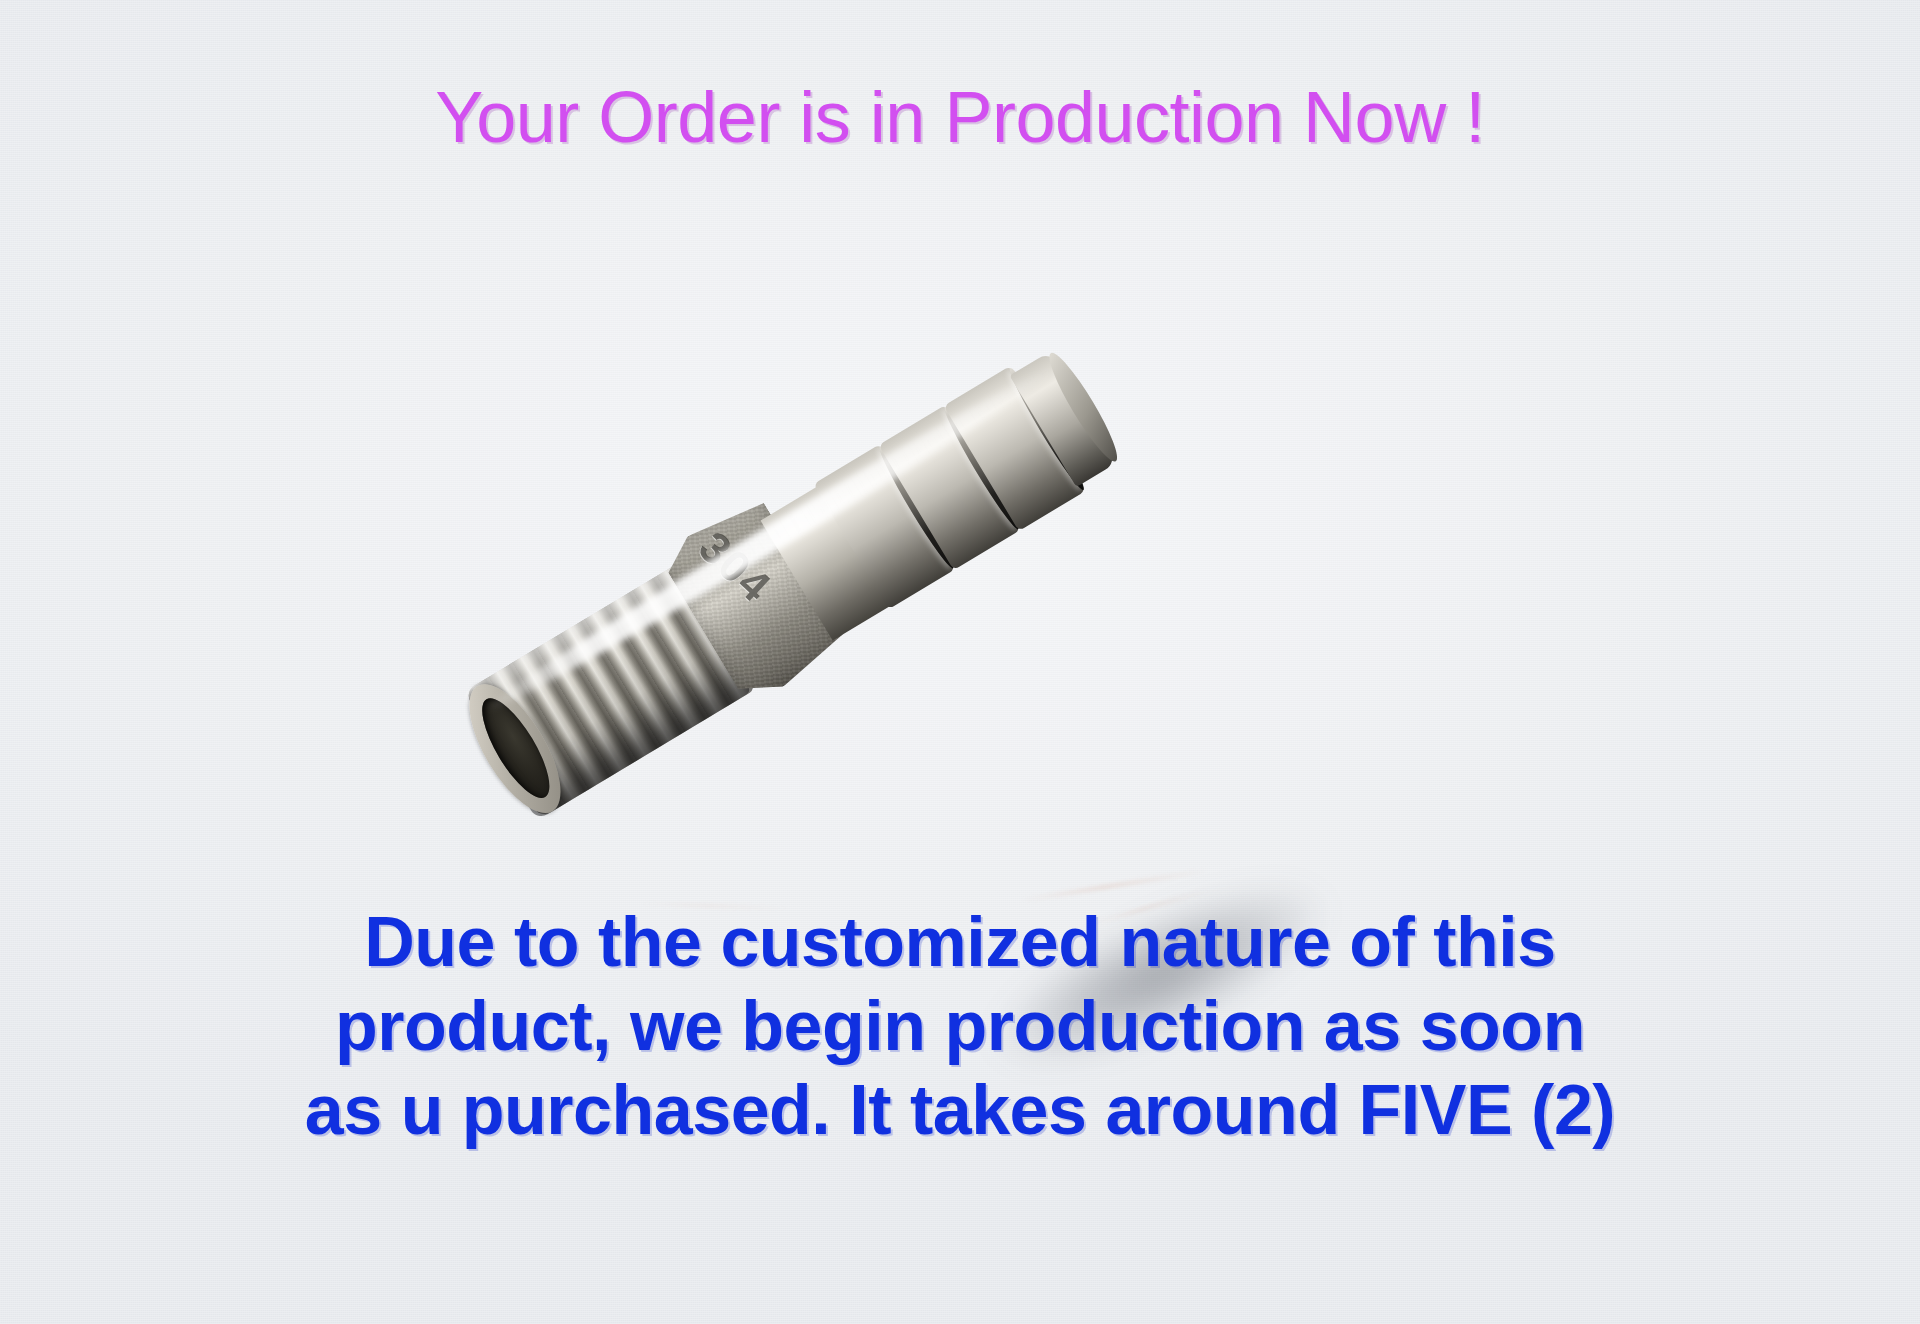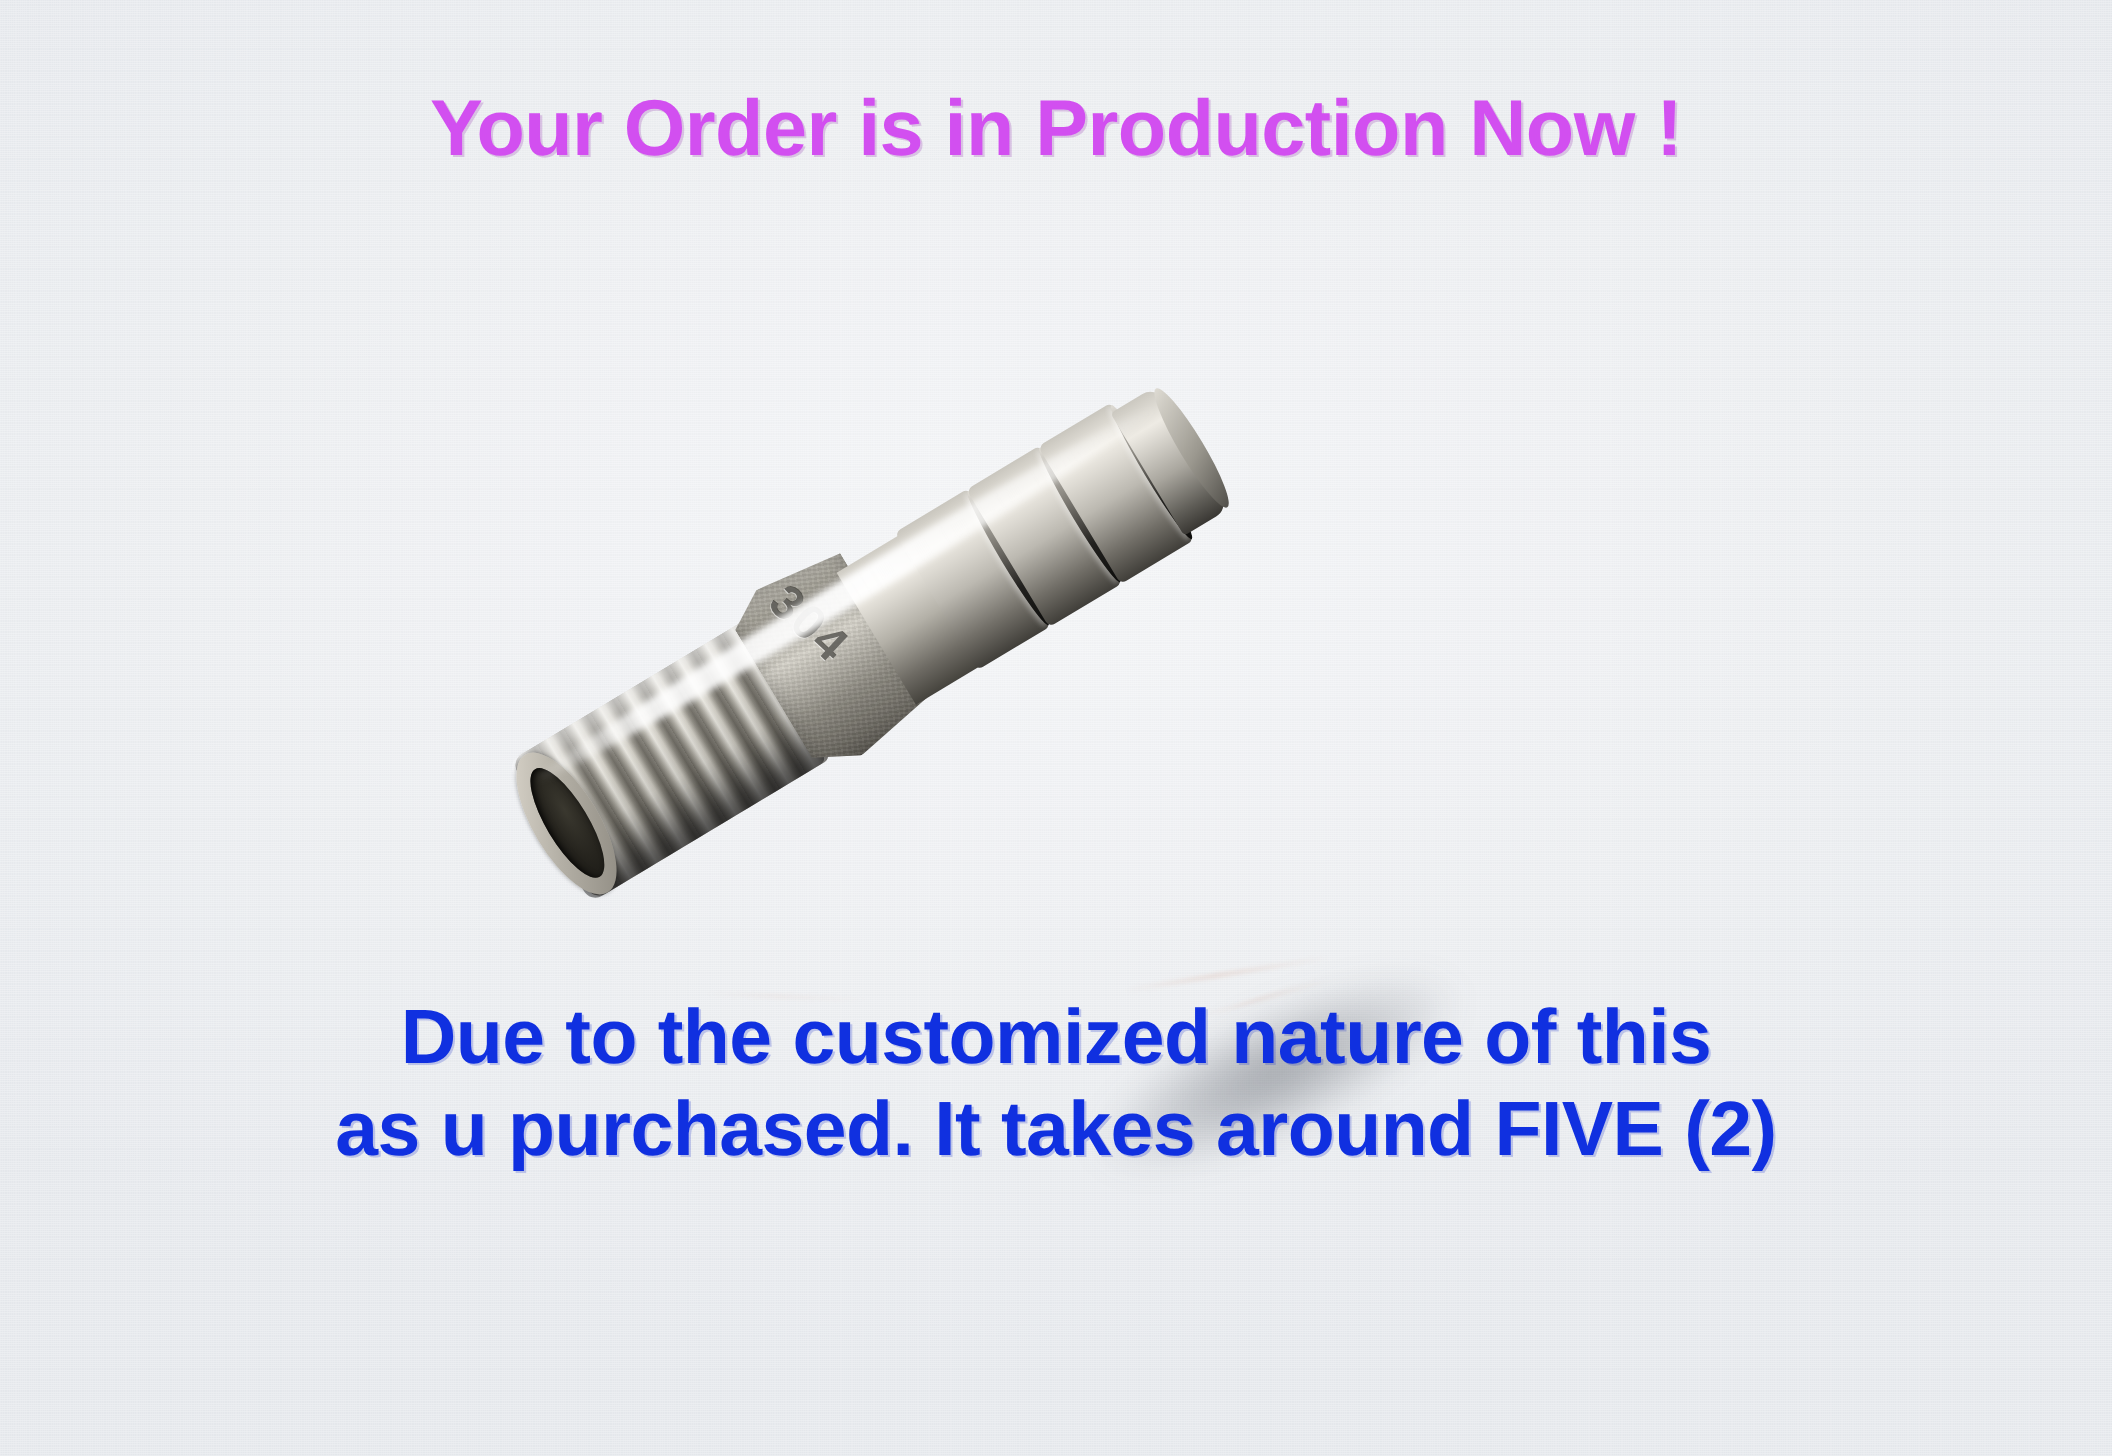--- a/index.html
+++ b/index.html
@@ -49,21 +49,21 @@
   #scuff-c { left: 640px; top: 905px; width: 150px; height: 2px; transform: rotate(2deg); opacity: .55; }
 
   
   #headline {
     position: absolute;
     left: 0;
     top: 76px;
     width: 100%;
     text-align: center;
     font-size: 72px;
-    font-weight: bold;
+    font-weight: normal;
     letter-spacing: -0.5px;
     color: #d24ff0;
     text-shadow: 2px 2px 0 rgba(150, 60, 180, 0.25);
     white-space: nowrap;
   }
 
   
   #product {
     position: absolute;
     left: 455px;
@@ -293,16 +293,17 @@
       <div class="barb-ring" id="ring3"></div>
       <div id="barb-tip"></div>
       <div id="barb-end-cap"></div>
 
       <div id="specular"></div>
     </div>
   </div>
 
   <div id="body-copy">
     <span class="copy-line">Due to the customized nature of this</span>
+    <span class="copy-line">product, we begin production as soon</span>
     <span class="copy-line">as u purchased. It takes around FIVE (2)</span>
   </div>
 
 </div>
 
 </body></html>

